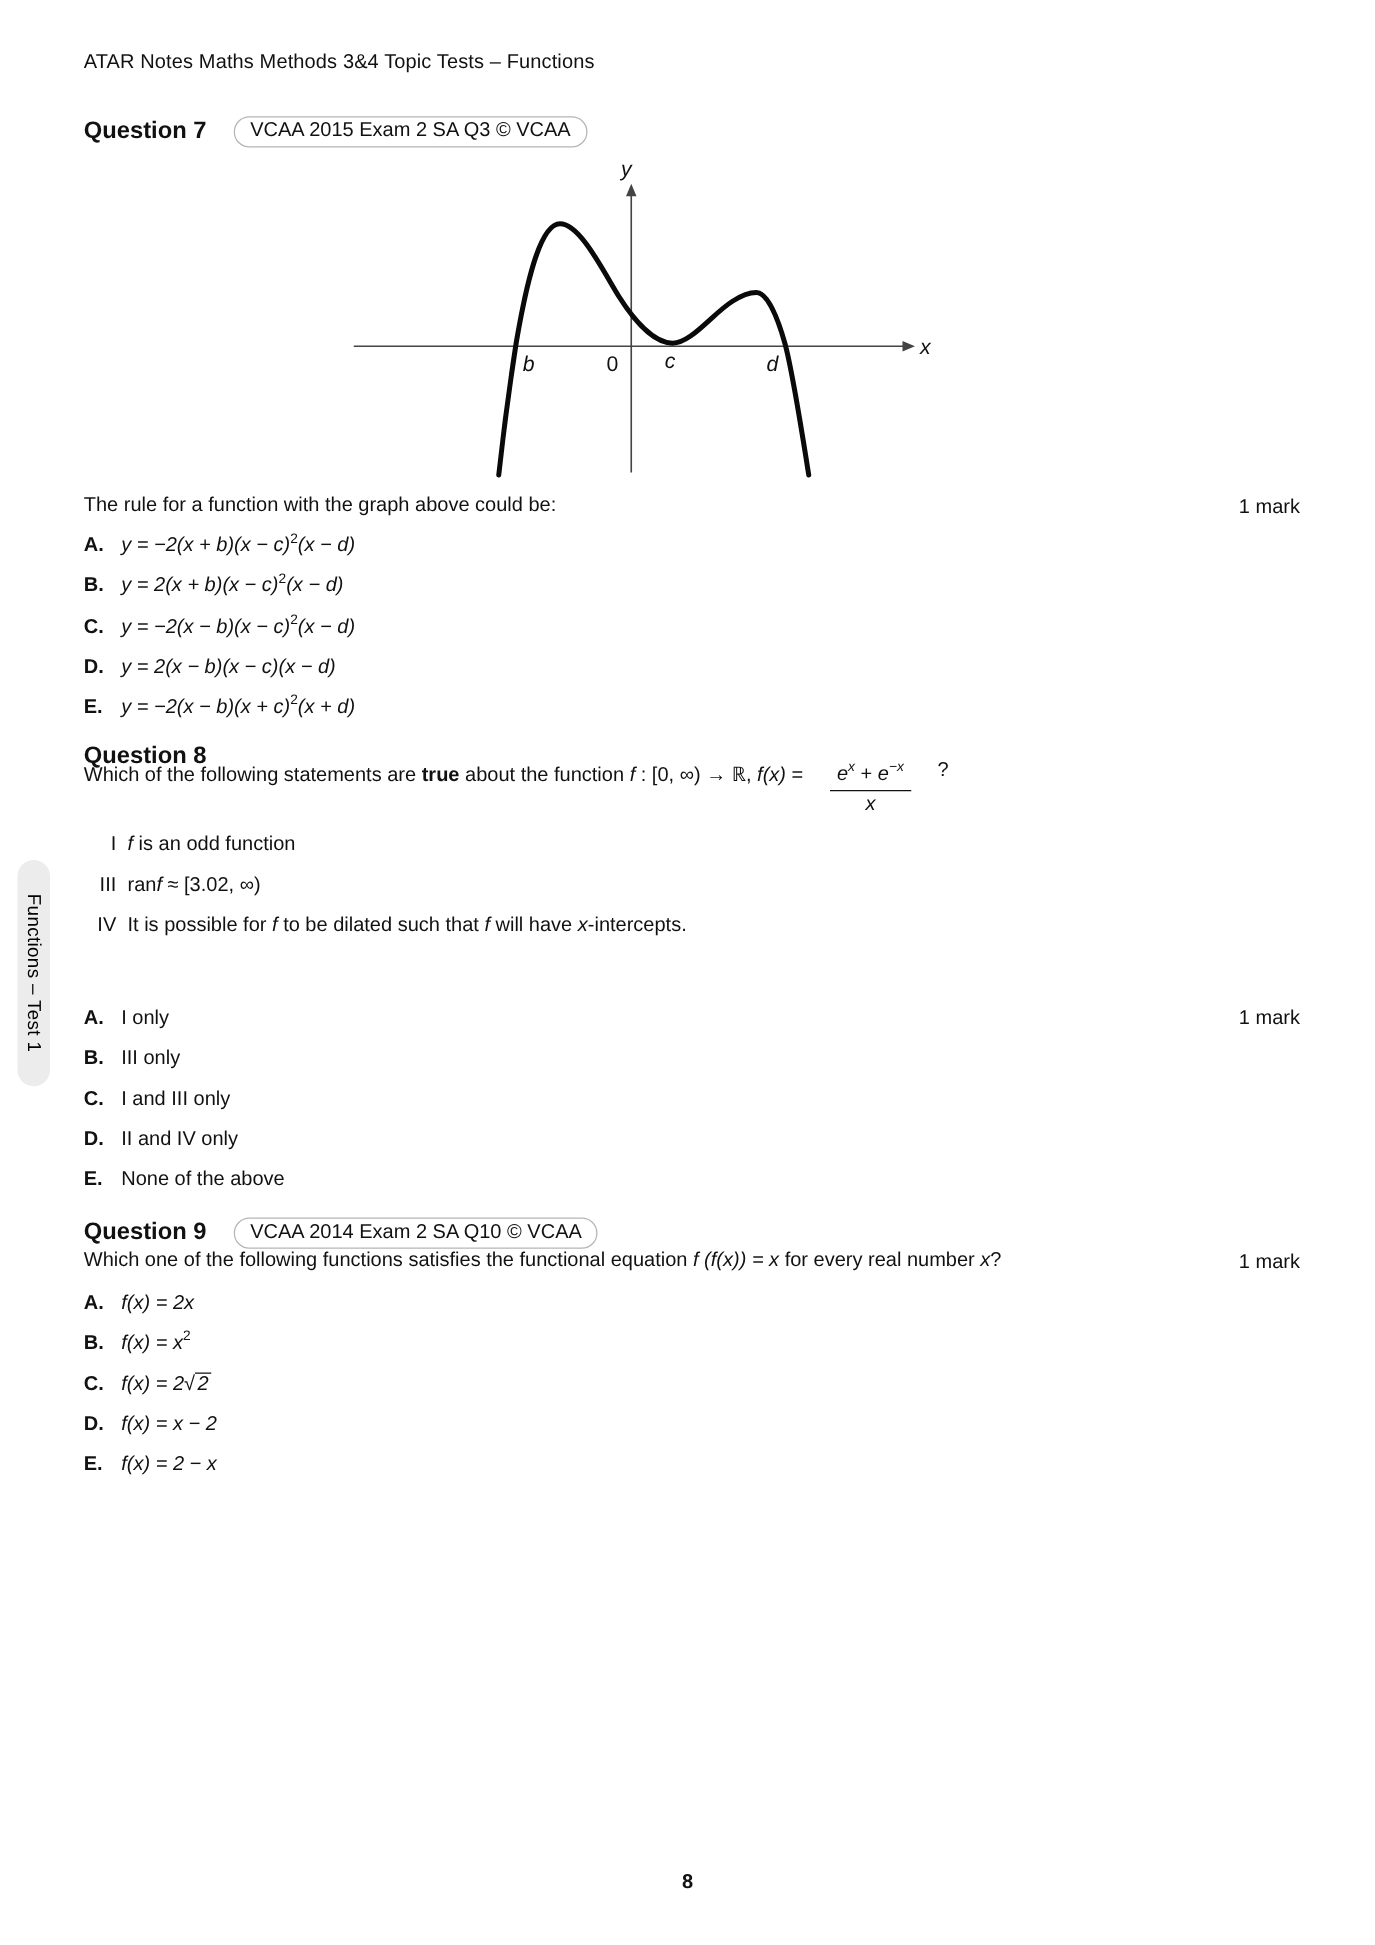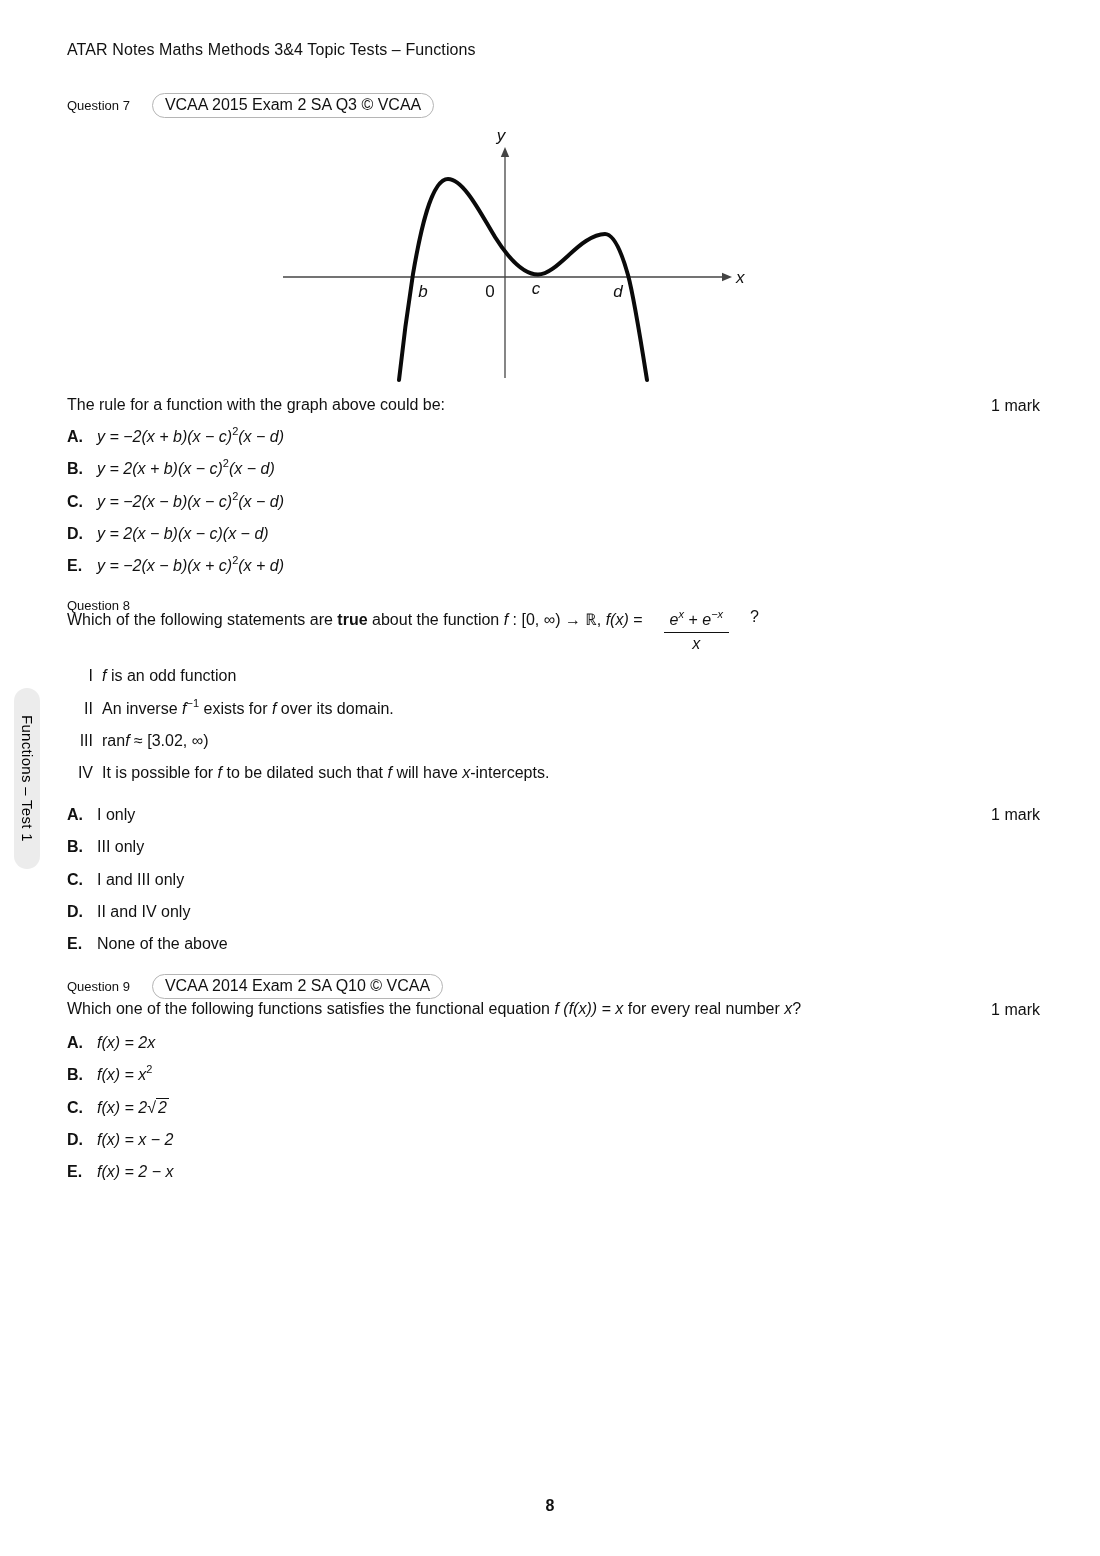--- a/index.html
+++ b/index.html
@@ -10,21 +10,21 @@
   }
   .page{position:absolute;inset:0;overflow:hidden;}
   .header{position:absolute;left:67px;top:41px;font-size:16px;letter-spacing:.1px;}
   .side-tab{
     position:absolute;left:14px;top:688px;width:26px;height:181px;
     background:#ececec;border-radius:13px;
     display:flex;align-items:center;justify-content:center;
   }
   .side-tab span{writing-mode:vertical-rl;font-size:15px;color:#000;white-space:nowrap;letter-spacing:.3px;}
   .q-head{position:absolute;left:67px;display:flex;align-items:center;gap:22px;height:26px;}
-  .q-title{font-weight:400;font-size:13px;}
+  .q-title{font-weight:700;font-size:19px;}
   .badge{
     font-weight:400;font-size:16px;border:1.5px solid #b5b5b5;border-radius:13px;
     padding:1px 12px 2px;line-height:20px;white-space:nowrap;
   }
   .graph{position:absolute;left:280px;top:122px;width:470px;height:265px;}
   .row{position:absolute;left:67px;font-size:16px;}
   .mark{position:absolute;right:60px;font-size:16px;}
   .options{position:absolute;left:67px;}
   .opt-row{display:flex;align-items:center;height:32.3px;font-size:16px;}
   .opt-letter{font-weight:700;width:30px;flex-shrink:0;}
@@ -126,24 +126,20 @@
     </span>
     <span>?</span>
   </div>
 
   <div class="statements">
     <div class="stmt-row">
       <span class="stmt-label">I</span>
       <span><span class="it">f</span><span> is an odd function</span></span>
     </div>
     <div class="stmt-row">
-      <span class="stmt-label">II</span>
-      <span><span>An inverse </span><span class="it">f</span><sup>−1</sup><span> exists for </span><span class="it">f</span><span> over its domain.</span></span>
-    </div>
-    <div class="stmt-row">
       <span class="stmt-label">III</span>
       <span><span>ran</span><span class="it">f</span><span> ≈ [3.02, ∞)</span></span>
     </div>
     <div class="stmt-row">
       <span class="stmt-label">IV</span>
       <span><span>It is possible for </span><span class="it">f</span><span> to be dilated such that </span><span class="it">f</span><span> will have </span><span class="it">x</span><span>-intercepts.</span></span>
     </div>
   </div>
 
   <div class="mark" style="top:806px;">1 mark</div>

